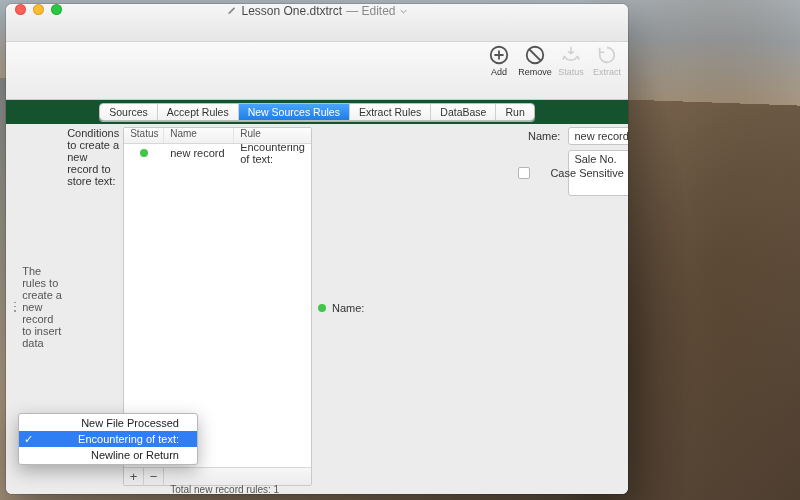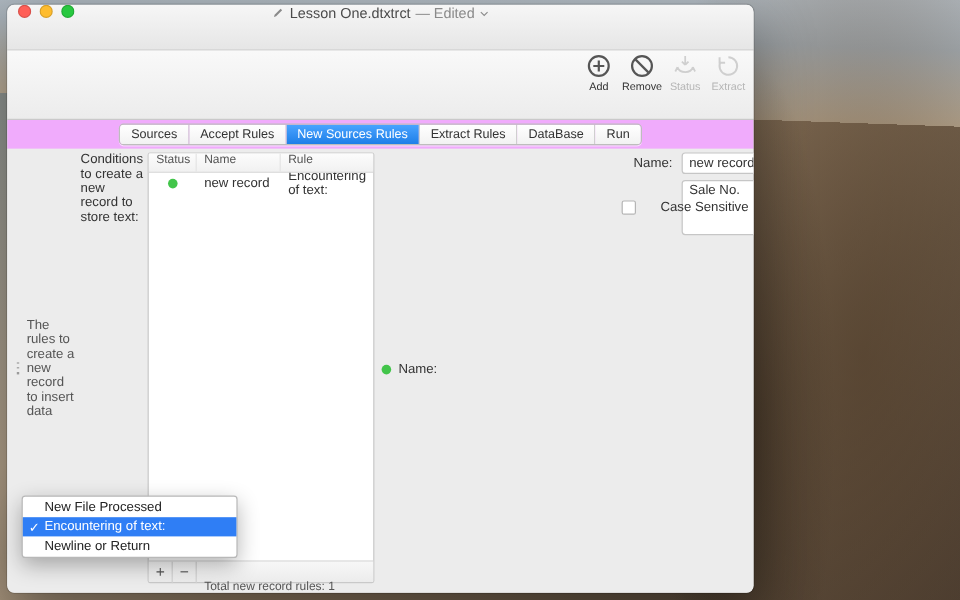--- a/index.html
+++ b/index.html
@@ -51,21 +51,21 @@
     display:flex; align-items:flex-start; padding: 2px 6px 17px 6px; gap: 6px; justify-content: flex-end;
   }
   .tbtn { width: 30px; display:flex; flex-direction:column; align-items:center; gap:1px; font-size:9px; color:#333; }
   .tbtn.disabled { color:#b6b6b6; }
   .ticon { width:22px; height:22px; color:#555; }
   .tbtn.disabled .ticon { color:#cfcfcf; }
 
   .tabbar {
     height: 24px;
     display:flex; justify-content:center; align-items:center;
-    background:#f0abfc;
+    background:#14532d;
   }
   .seg {
     display:flex; height:18px;
     border:1px solid #bdbdbd; border-radius:4px; overflow:hidden;
     box-shadow: 0 1px 0 rgba(255,255,255,0.6);
   }
   .seg button {
     border:none; background:linear-gradient(#ffffff,#f2f2f2);
     font-size:10.5px; padding:0 9px; color:#333; border-right:1px solid #cfcfcf;
   }
@@ -114,21 +114,21 @@
   .check { display:flex; align-items:center; gap:5px; font-size:11px; color:#333; }
   .check .box { width:12px; height:12px; border:1px solid #b5b5b5; border-radius:2px; background:#fff; }
 
   
   .menu {
     position:absolute; left:18px; top:413px;
     width:180px; background:#fff; border:1px solid #b8b8b8; border-radius:3px;
     box-shadow:0 6px 18px rgba(0,0,0,0.3);
     font-size:11px; padding:1px 0; z-index:50;
   }
-  .menu .mi { padding:2px 18px; color:#222; position:relative; }
+  .menu .mi { padding:2px 18px; color:#222; position:relative;text-align:right; }
   .menu .mi.sel { background:#2f7ef5; color:#fff; }
   .menu .mi.sel::before { content:"✓"; position:absolute; left:5px; }
 
   .name-bar { display:flex; align-items:center; gap:6px; padding:4px 2px 2px 2px; color:#333; }
   .name-bar .green-dot { margin:0; }
 
   .titlepencil { width:10px; height:10px; }
 </style>
 </head>
 <body>

